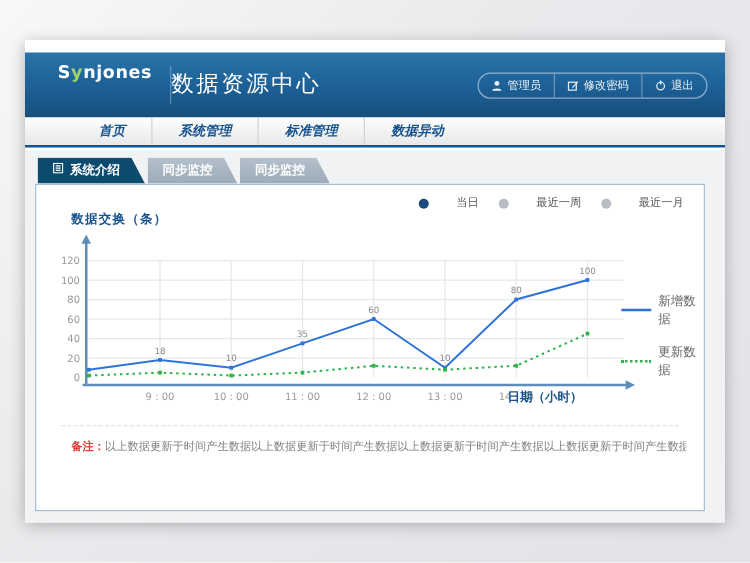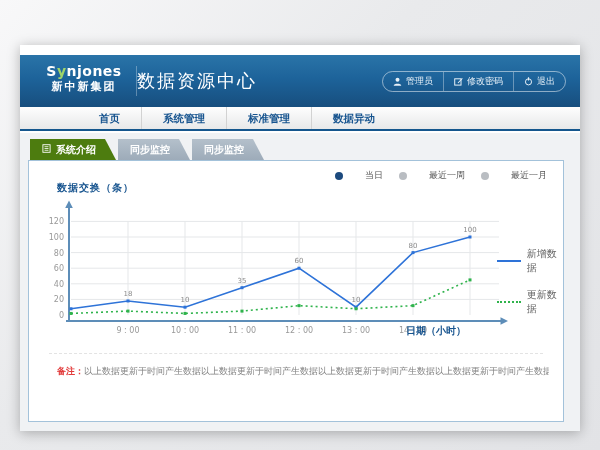--- a/index.html
+++ b/index.html
@@ -3,21 +3,21 @@
 <meta charset="utf-8">
 <style>
   * { margin:0; padding:0; box-sizing:border-box; }
   html,body { width:600px; height:450px; overflow:hidden; }
   body {
     font-family:"DejaVu Sans","Liberation Sans",sans-serif;
     background:linear-gradient(135deg,#f8f8f9 0%,#e9eaec 40%,#e2e3e6 100%);
     position:relative;
   }
   .sheet {
-    position:absolute; left:20px; top:45px; width:560px; height:386px;
+    position:absolute; left:20px; top:32px; width:560px; height:386px;
     background:#fff; box-shadow:0 2px 12px rgba(0,0,0,.28);
   }
   
   .header {
     position:absolute; left:0; top:10px; width:100%; height:52px;
     background:linear-gradient(180deg,#2a74a8 0%,#1d639a 45%,#174e7e 100%);
   }
   .brand { position:absolute; left:22px; top:8px; width:84px; text-align:center; }
   .brand-en { color:#fff; font-size:14px; font-weight:bold; letter-spacing:.5px; line-height:17px; }
   .brand-en .leaf { color:#9fd46a; }
@@ -36,38 +36,38 @@
     display:flex; align-items:center; gap:4px; padding:0 10px;
     color:#e8f1f8; font-size:9px; cursor:pointer; white-space:nowrap;
   }
   .user-item + .user-item { border-left:1px solid rgba(255,255,255,.35); }
   .user-item svg { display:block; }
   
   .nav {
     position:absolute; left:0; top:62px; width:100%; height:24px;
     background:linear-gradient(180deg,#fefefe,#e7e8e9);
     border-bottom:2px solid #14568d;
-    display:flex; padding-left:58px;
+    display:flex; padding-left:38px;font-style:italic;
   }
   .nav-item {
     font-size:10.5px; font-weight:bold; color:#17548f;
     line-height:22px; padding:0 21px; cursor:pointer;
   }
   .nav-item + .nav-item { border-left:1px solid #d2d2d2; }
   
   .content-bg { position:absolute; left:0; top:88px; width:100%; height:298px; background:#f0f2f4; }
   .tabbar { position:absolute; left:10px; top:94px; height:21px; display:flex; }
   .tab {
     height:21px; line-height:21px; color:#fff; font-size:10px; font-weight:bold;
     padding:0 20px 0 12px; margin-right:2px; cursor:pointer;
     background:linear-gradient(180deg,#b4c0cb,#9dabb9);
     clip-path:polygon(0 0, calc(100% - 11px) 0, 100% 100%, 0 100%);
     display:flex; align-items:center; gap:5px;
   }
-  .tab.active { background:#4d7c0f;text-align:right; }
+  .tab.active { background:#0c4a6e;text-align:right; }
   .tab .tab-icon { display:none; }
   .tab.active .tab-icon { display:block; }
   .panel {
     position:absolute; left:8px; top:115px; width:536px; height:262px;
     background:#fff; border:1px solid #a3c2da;
   }
   
   .range-group { position:absolute; top:8px; right:16px; display:flex; gap:16px; }
   .range-opt { display:flex; align-items:center; gap:22px; cursor:pointer; }
   .radio-dot { width:8px; height:8px; border-radius:50%; background:#b9bdc2; }
@@ -91,21 +91,20 @@
   .note .note-text { color:#828282; }
 </style>
 </head>
 <body>
 
 <div class="sheet">
 
   <div class="header">
     <div class="brand">
       <div class="brand-en">S<span class="leaf">y</span>njones</div>
-      <div class="brand-cn">新中新集团</div>
     </div>
     <div class="app-title">数据资源中心</div>
     <div class="user-pill">
       <div class="user-item">
         <span>
           <svg width="9" height="9" viewBox="0 0 10 10">
               <circle cx="5" cy="3" r="2.2" fill="#e8f1f8"></circle>
               <path d="M0.8 9.6 C0.8 6.8 9.2 6.8 9.2 9.6 Z" fill="#e8f1f8"></path>
             </svg>
         </span>

